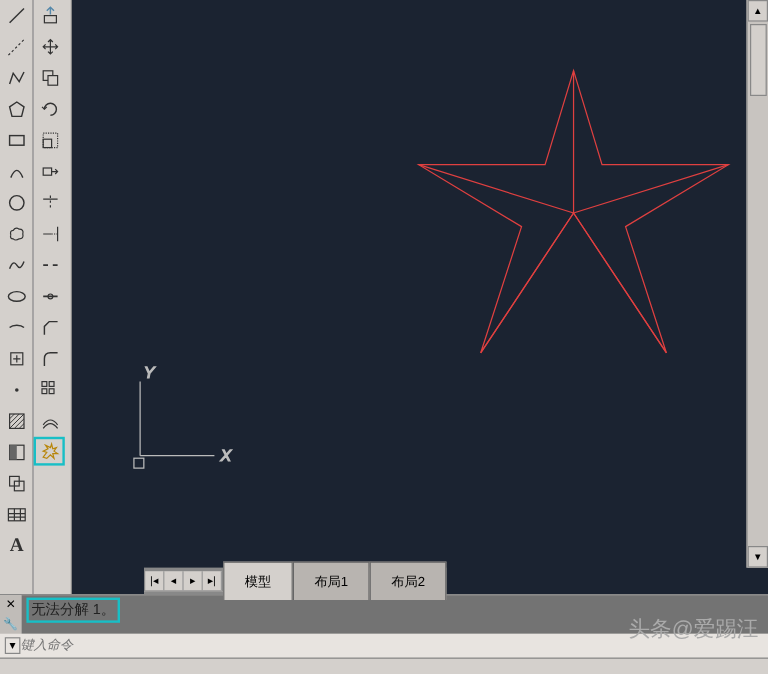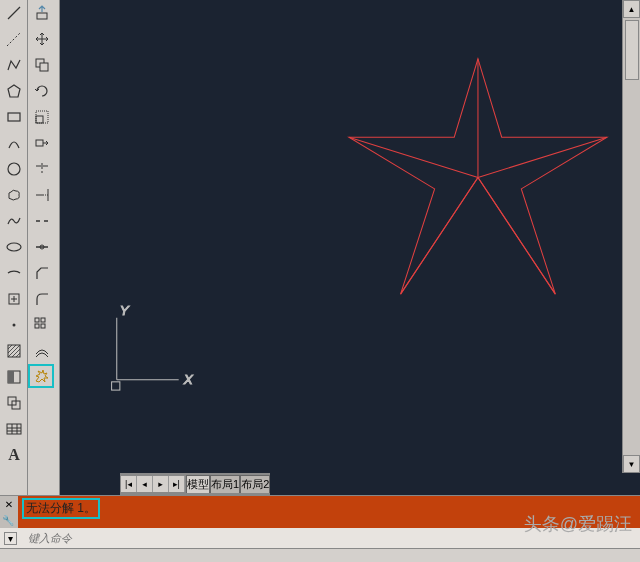--- a/index.html
+++ b/index.html
@@ -8,30 +8,30 @@
 .tb{width:28px;background:#d4d0cc;display:flex;flex-direction:column;border-right:1px solid #888}
 .tb2{width:32px;background:#d4d0cc;display:flex;flex-direction:column;border-right:1px solid #888}
 .tbtn{width:26px;height:24px;margin:1px;display:flex;align-items:center;justify-content:center;cursor:pointer;color:#333}
 .tbtn svg{width:18px;height:18px}
 .canvas-wrap{flex:1;position:relative;background:#1b2331}
 .canvas{position:absolute;inset:0}
 .highlight{border:2px solid #18bfc6;margin:0}
 .tabs{position:absolute;bottom:0;left:60px;height:22px;display:flex;align-items:center;background:#888}
 .nav-btns{display:flex;background:#d4d0cc;height:18px;border:1px solid #888}
 .nbtn{width:16px;height:16px;display:flex;align-items:center;justify-content:center;font-size:9px;cursor:pointer;border-right:1px solid #999}
-.tab{padding:1px 0;background:#b8b4b0;border:1px solid #666;border-bottom:none;font-size:11px;cursor:pointer;height:18px;display:flex;align-items:center}
+.tab{padding:1px 17px;background:#b8b4b0;border:1px solid #666;border-bottom:none;font-size:11px;cursor:pointer;height:32px;display:flex;align-items:center}
 .tab.active{background:#d4d0cc}
 .bottom{background:#d4d0cc;height:67px;border-top:1px solid #888}
 .cmdarea{display:flex;height:32px}
 .cmdside{width:18px;background:#c0bcb8;display:flex;flex-direction:column;justify-content:space-around;align-items:center}
 .cmdside div{font-size:10px;cursor:pointer}
-.cmdline{flex:1;background:#c2410c;padding:2px 4px;font-size:12px;color:#222}
+.cmdline{flex:1;background:#737373;padding:2px 4px;font-size:12px;color:#222}
 .hl-text{border:2px solid #18bfc6;display:inline-block;padding:0 2px}
 .cmdinput{display:flex;align-items:center;height:20px;background:#e8e4e0;padding:0 4px}
-.cmdinput input{flex:1;border:none;background:transparent;font-size:11px;outline:none;margin-left:11px;color:#888;font-style:italic}
+.cmdinput input{flex:1;border:none;background:transparent;font-size:11px;outline:none;margin-left:0;color:#888;font-style:italic}
 .watermark{position:absolute;right:8px;bottom:26px;color:#aaa;font-size:18px;z-index:10}
 .scrollbar{position:absolute;right:0;top:0;width:18px;height:473px;background:#c8c4c0;border-left:1px solid #888}
 .sb-btn{width:100%;height:18px;background:#d4d0cc;border:1px solid #888;display:flex;align-items:center;justify-content:center;font-size:8px}
 .sb-thumb{width:14px;height:60px;background:#d4d0cc;margin:2px auto;border:1px solid #888}
 .status-bar{height:15px;background:#d4d0cc;border-top:1px solid #888}
 </style>
 </head>
 <body>
 
 <div class="main">

